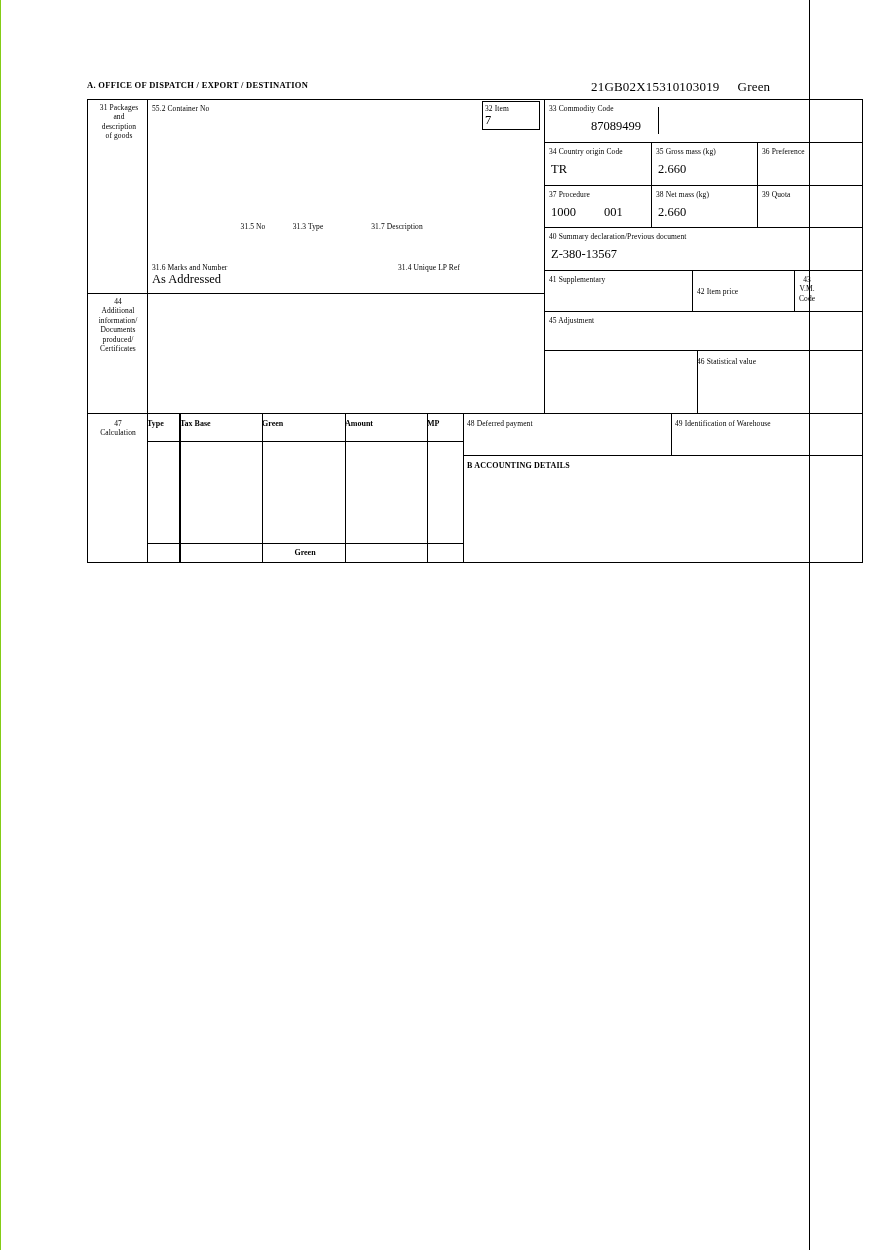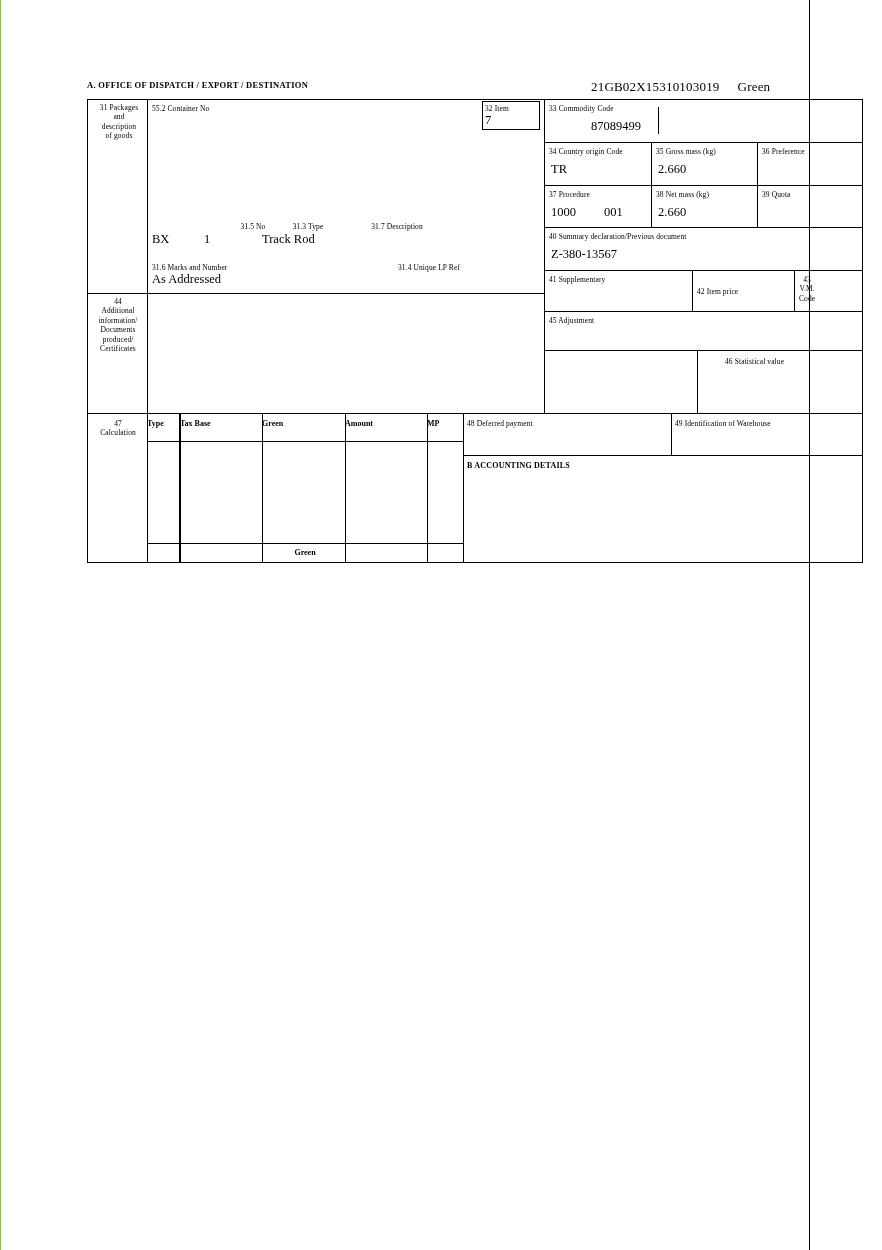--- a/index.html
+++ b/index.html
@@ -191,21 +191,21 @@
   #b39-label { position: absolute; left: 761px; top: 190px; }
 
   #b40-label { position: absolute; left: 548px; top: 232px; }
   #b40-value { position: absolute; left: 550px; top: 247px; }
 
   #b41-label { position: absolute; left: 548px; top: 275px; }
   #b42-label { position: absolute; left: 696px; top: 275px; margin-top: 12px; }
   #b43-label { position: absolute; left: 798px; top: 275px; }
 
   #b45-label { position: absolute; left: 548px; top: 316px; }
-  #b46-label { position: absolute; left: 724px; top: 357px; }
+  #b46-label { position: absolute; left: 696px; top: 357px; }
 
   
   #dotted-v {
     position: absolute;
     left: 543px; top: 350px;
     width: 0; height: 63px;
     border-left: 1px dotted #000;
   }
 
   
@@ -319,23 +319,20 @@
     <div>description</div>
     <div>of goods</div>
   </div>
 
   <div id="b31-container-label" class="lbl">55.2 Container No</div>
 
   <div id="b315-row-labels" class="lbl">
     <span id="lbl-315">31.5 No</span><span id="lbl-313">31.3 Type</span><span id="lbl-317">31.7 Description</span>
   </div>
 
-  <div id="b315-row-values" class="val">
-    <span id="v-315">BX</span><span id="v-313">1</span><span id="v-317">Track Rod</span>
-  </div>
 
   <div id="b316-label" class="lbl">31.6 Marks and Number</div>
   <div id="b314-label" class="lbl">31.4 Unique LP Ref</div>
   <div id="b316-value" class="val">As Addressed</div>
 
   <div class="box" id="b32-box"></div>
   <div id="b32-label" class="lbl">32 Item</div>
   <div id="b32-value">7</div>
 
   <div id="b33-label" class="lbl">33 Commodity Code</div>

